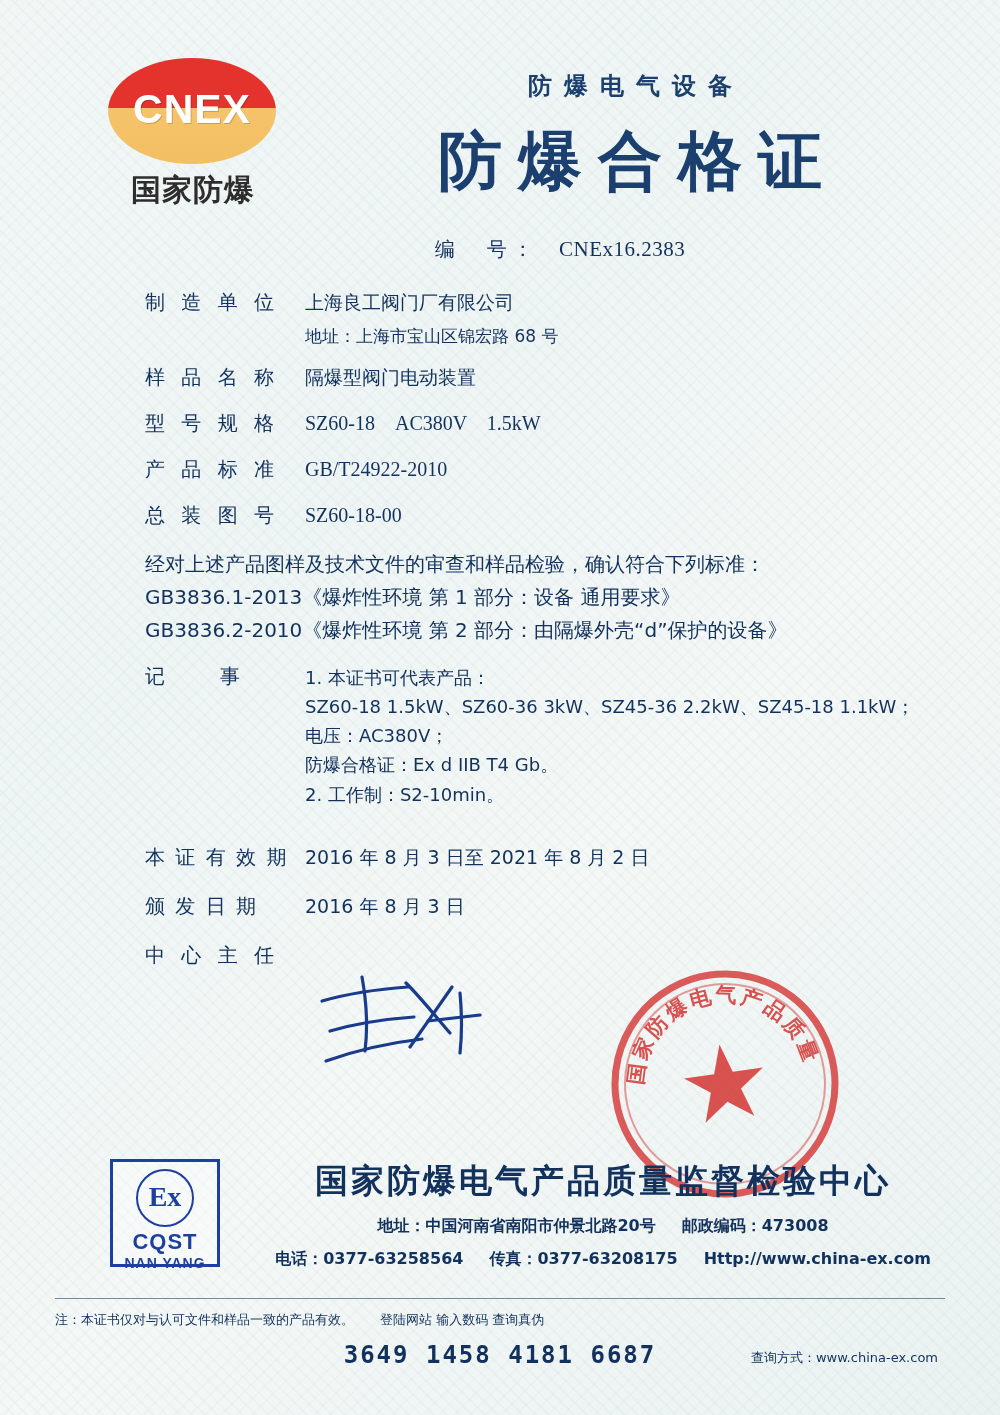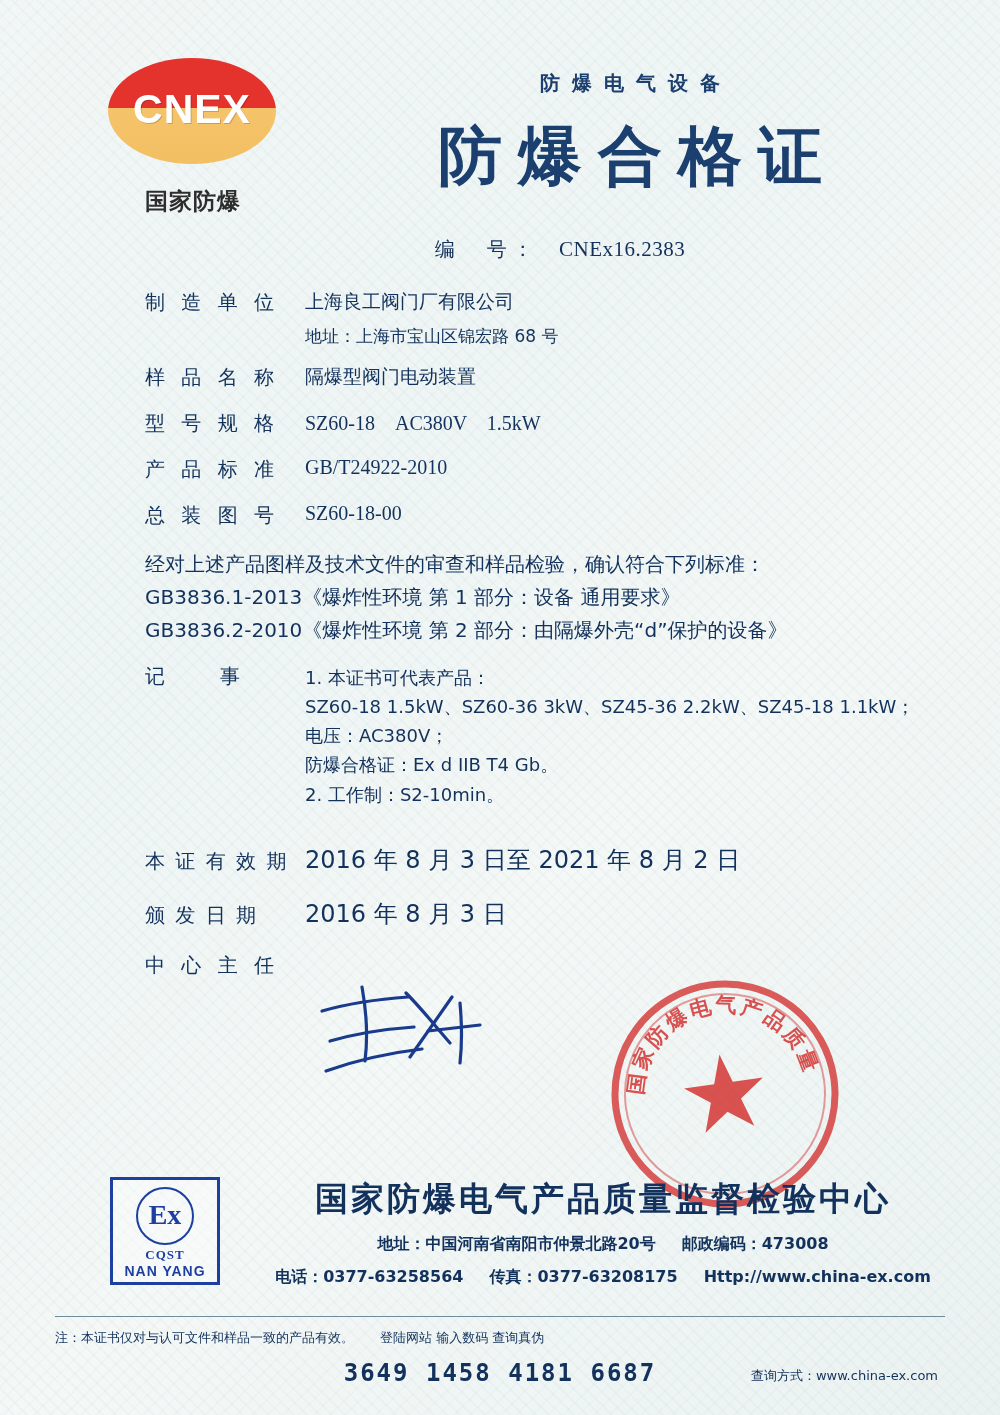--- a/index.html
+++ b/index.html
@@ -56,37 +56,37 @@
     left: 0; right: 0;
     top: 28px;
     font-family: "Liberation Sans", sans-serif;
     font-weight: bold;
     font-size: 41px;
     letter-spacing: 1px;
     color: #ffffff;
     text-shadow: 1px 1px 0 rgba(0,0,0,0.18);
   }
   .logo-sub {
-    margin-top: 22px;
-    font-family: "DejaVu Sans", sans-serif;
-    font-weight: bold;
-    font-size: 23px;
+    margin-top: 6px;
+    font-family: "DejaVu Sans", sans-serif;
+    font-weight: bold;
+    font-size: 30px;
     color: #2d2d2d;
     letter-spacing: 1px;
   }
   .title-block {
     position: absolute;
     left: 300px;
     right: 40px;
     top: 70px;
     text-align: center;
   }
   .title-small {
     font-family: Liberation Serif, serif;
-    font-size: 20px;
+    font-size: 24px;
     font-weight: bold;
     color: #1b3f6e;
     letter-spacing: 12px;
     margin-left: 12px;
     text-align: center;
   }
   .title-main {
     margin-top: 16px;
     font-family: "DejaVu Sans", sans-serif;
     font-size: 64px;
@@ -118,21 +118,21 @@
   }
 
   
   .fields {
     margin-top: 26px;
     padding-left: 145px;
     padding-right: 70px;
   }
   .field {
     display: flex;
-    align-items: flex-start;
+    align-items: center;
     margin-bottom: 19px;
   }
   .f-label {
     width: 160px;
     flex: 0 0 160px;
     font-family: "DejaVu Sans", sans-serif;
     font-size: 20px;
     color: #12315c;
     letter-spacing: 5px;
   }
@@ -202,21 +202,21 @@
   .date-label {
     width: 160px;
     flex: 0 0 160px;
     font-family: "DejaVu Sans", sans-serif;
     font-size: 20px;
     color: #12315c;
     letter-spacing: 2px;
   }
   .date-value {
     font-family: "DejaVu Sans", sans-serif;
-    font-size: 24px;
+    font-size: 19px;
     color: #12315c;
   }
   .director-row {
     display: flex;
     margin-top: 18px;
   }
   .director-label {
     width: 160px;
     flex: 0 0 160px;
     font-family: "DejaVu Sans", sans-serif;
@@ -242,21 +242,21 @@
     left: 600px;
     top: -10px;
     width: 250px;
     height: 250px;
     opacity: 0.85;
   }
 
   
   .footer-org {
     position: relative;
-    margin-top: 8px;
+    margin-top: 0px;
     padding-left: 110px;
     padding-right: 28px;
     display: flex;
     align-items: flex-start;
   }
   .ex-badge {
     flex: 0 0 110px;
     width: 108px;
     height: 108px;
     border: 3px solid #1d3fa0;
@@ -270,23 +270,23 @@
     height: 54px;
     border: 2px solid #1d3fa0;
     border-radius: 50%;
     color: #1d3fa0;
     font-family: "Liberation Serif", serif;
     font-size: 28px;
     line-height: 52px;
     font-weight: bold;
   }
   .ex-t1 {
-    font-family: Liberation Serif, serif;
-    font-weight: bold;
-    font-size: 13px;
+    font-family: Liberation Sans, sans-serif;
+    font-weight: bold;
+    font-size: 22px;
     color: #1d3fa0;
     letter-spacing: 1px;
   }
   .ex-t2 {
     font-family: "Liberation Sans", sans-serif;
     font-weight: bold;
     font-size: 14px;
     color: #1d3fa0;
     letter-spacing: 1px;
   }

